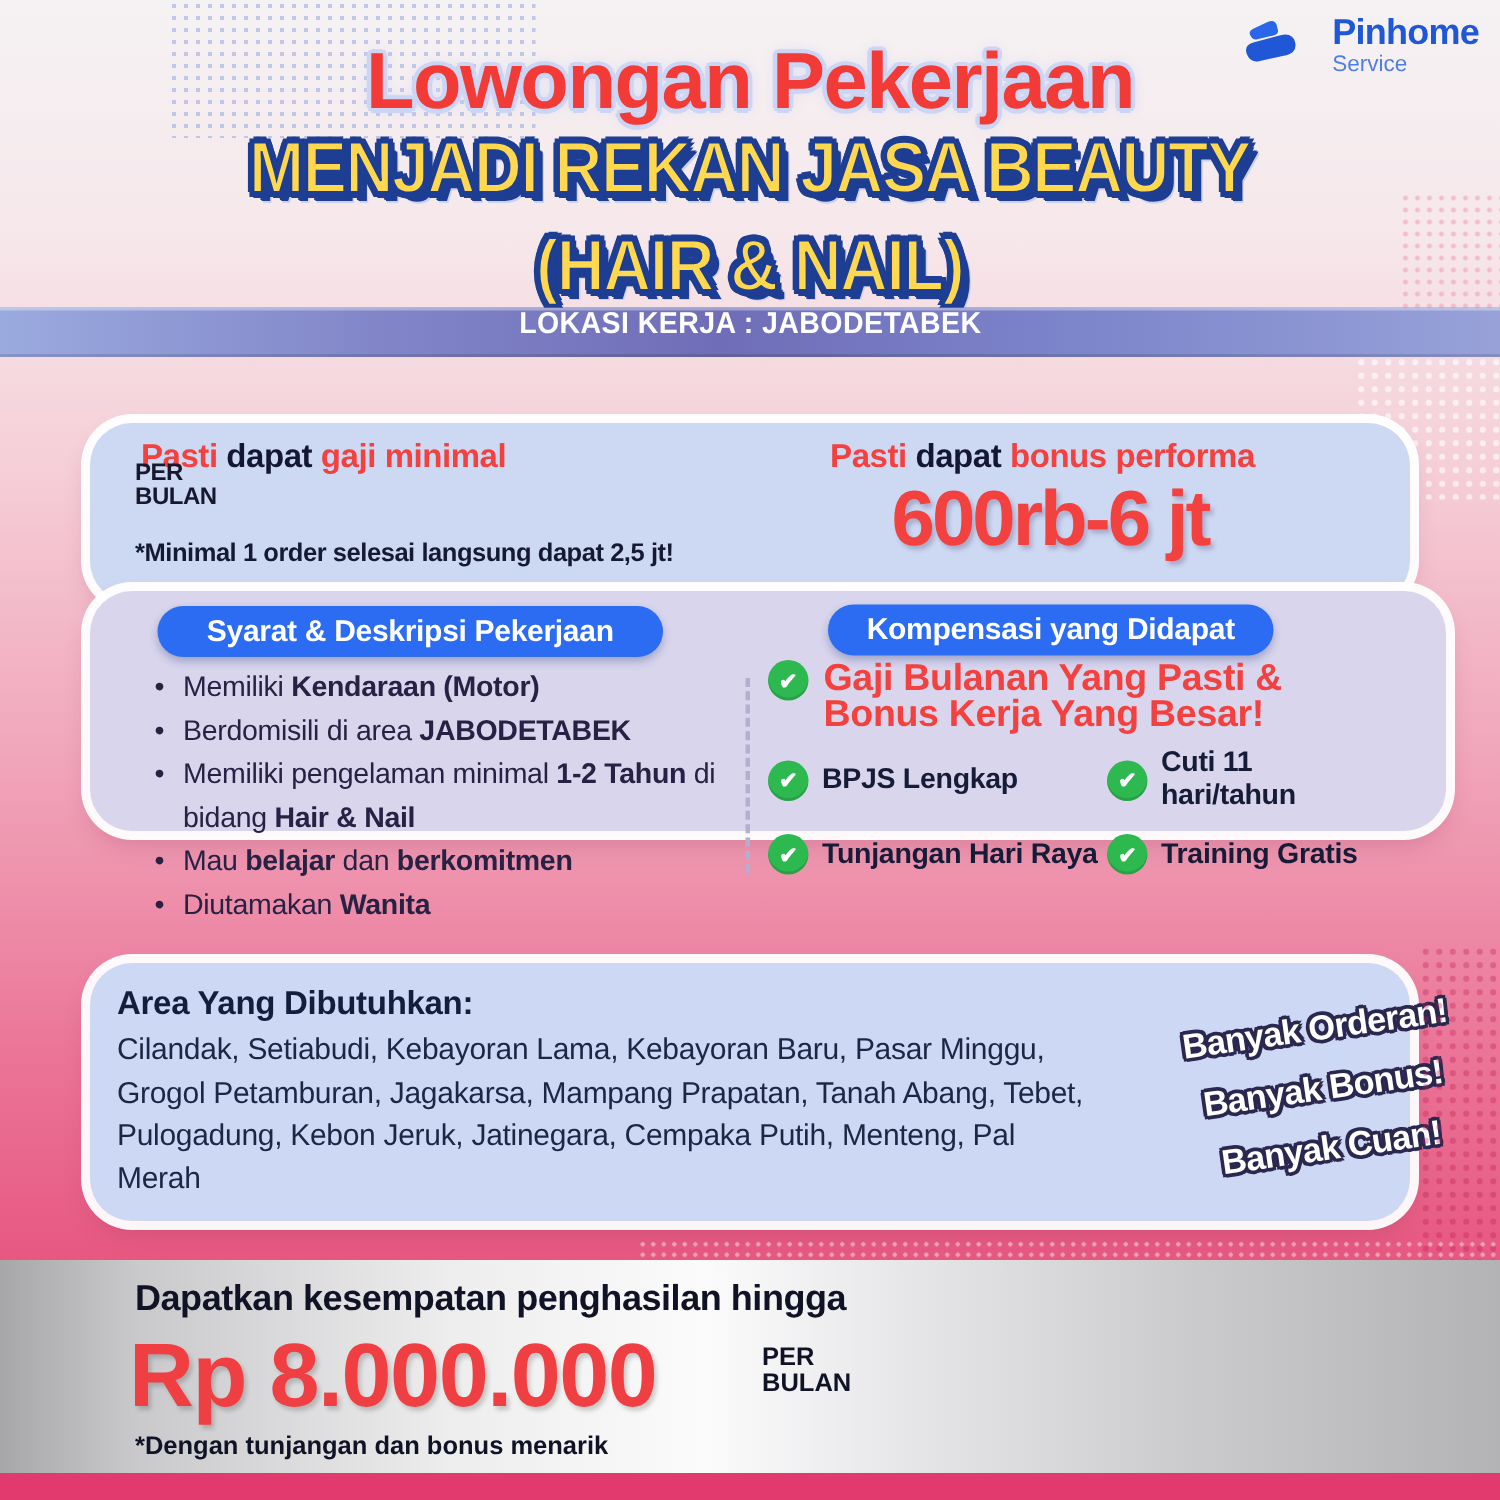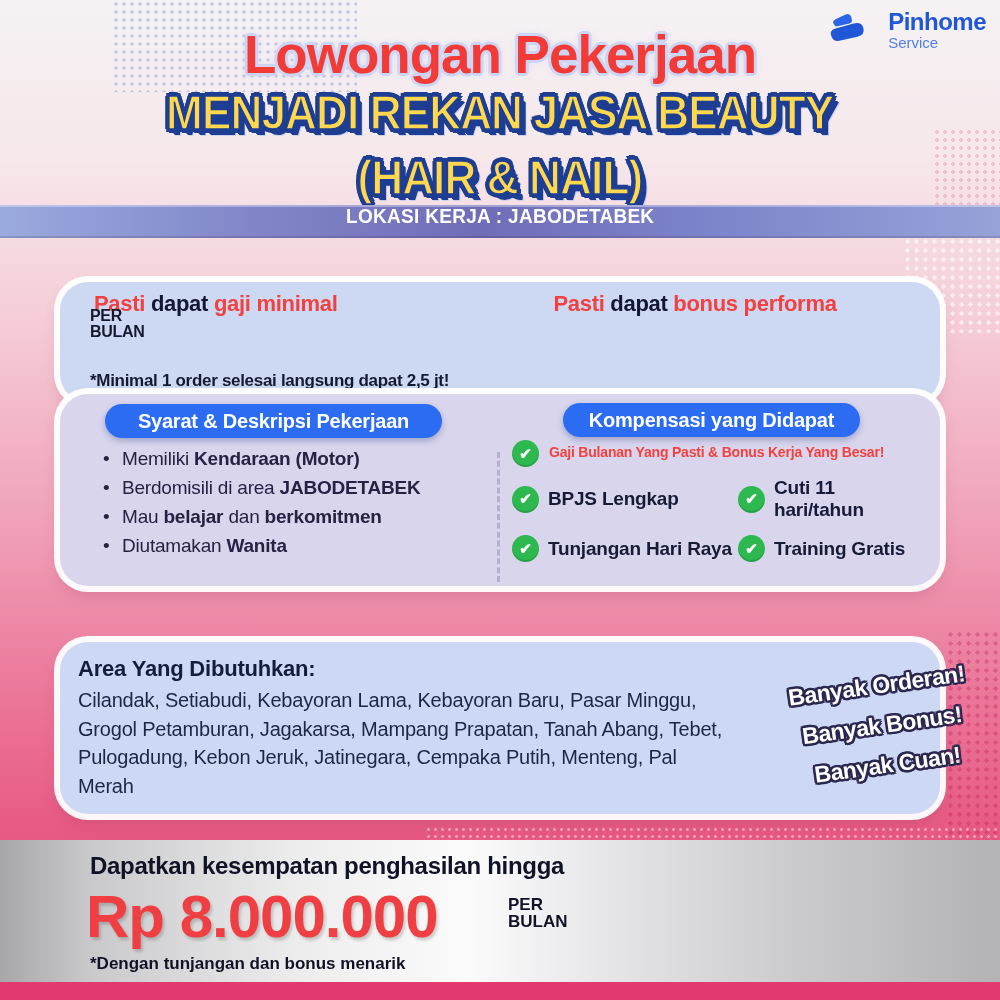--- a/index.html
+++ b/index.html
@@ -38,40 +38,40 @@
       5px 5px 0 #1d3e92,6px 6px 0 #1d3e92,7px 7px 0 rgba(190,200,240,.75);}
   
   .locbar{position:absolute;left:0;right:0;top:205px;height:33px;display:flex;align-items:flex-start;justify-content:center;
     background:linear-gradient(90deg,#9aaade 0%,#8286c9 25%,#6f6db7 48%,#7d85cb 72%,#98a2d8 100%);
     box-shadow:inset 0 2px 0 rgba(255,255,255,.35),inset 0 -2px 0 rgba(0,0,0,.12);}
   .locbar span{color:#fff;font-weight:700;font-size:20px;letter-spacing:.3px;transform:scaleX(.95);}
   
   .card{position:absolute;left:60px;width:880px;border-radius:28px;
     box-shadow:0 0 0 6px rgba(255,255,255,.95),0 8px 16px rgba(140,40,80,.25);}
   .card-salary{top:254px;height:120px;background:#cdd8f3;margin-top:28px;}
-  .card-req{top:394px;height:192px;background:#d8d5ed;}
+  .card-req{top:394px;height:160px;background:#d8d5ed;padding-left:24px;}
   .card-area{top:642px;height:172px;background:#cdd8f4;}
   .lead{font-size:22px;font-weight:700;letter-spacing:-.3px;}
   .red{color:#f2413e;} .dark{color:#131733;}
   .amount{font-weight:700;color:#f2413e;letter-spacing:-2px;text-shadow:2px 3px 3px rgba(60,40,80,.25);}
   .perbulan{font-size:16px;font-weight:700;color:#16182e;line-height:16px;letter-spacing:-.3px;}
   .foot-note{font-size:17px;font-weight:700;color:#151a33;letter-spacing:-.3px;}
   .pill{position:absolute;background:#2c6cf2;color:#fff;font-weight:700;border-radius:22px;text-align:center;
     font-size:20px;height:34px;line-height:34px;box-shadow:0 3px 6px rgba(30,50,120,.3);letter-spacing:-.2px;}
   .req-list{position:absolute;left:40px;top:50px;width:386px;margin:0;padding:0;list-style:none;
     font-size:19px;line-height:29px;color:#272243;letter-spacing:-.2px;}
   .req-list li{position:relative;padding-left:22px;}
   .req-list li::before{content:"•";position:absolute;left:3px;color:#272243;}
   .divider{position:absolute;left:437px;top:58px;height:130px;border-left:3px dashed #b5aed1;}
   .benefits{position:absolute;left:452px;top:46px;width:412px;}
   .b-row{display:flex;gap:10px;align-items:flex-start;}
   .check{flex:0 0 auto;width:27px;height:27px;border-radius:50%;background:#2eb850;color:#fff;
     display:flex;align-items:center;justify-content:center;font-size:15px;font-weight:700;
     box-shadow:inset 0 -2px 0 rgba(0,0,0,.12);}
-  .b-high{color:#f2413e;font-weight:700;font-size:14px;line-height:24px;letter-spacing:-.2px;}
+  .b-high{color:#f2413e;font-weight:700;font-size:25px;line-height:24px;letter-spacing:-.2px;}
   .b-grid{display:grid;grid-template-columns:222px 1fr;row-gap:14px;column-gap:4px;margin-top:10px;}
   .b-item{display:flex;gap:9px;align-items:center;font-size:19px;font-weight:700;color:#161b38;letter-spacing:-.2px;}
   .area-head{position:absolute;left:18px;top:14px;font-size:22px;font-weight:700;color:#141d3c;letter-spacing:-.2px;}
   .area-body{position:absolute;left:18px;top:44px;width:648px;font-size:20px;line-height:28.5px;color:#1d2644;letter-spacing:-.2px;}
   .badges{position:absolute;left:688px;top:30px;width:270px;text-align:center;transform:rotate(-8deg);}
   .badges .bd{font-size:23px;font-weight:700;color:#fff;margin-bottom:13px;letter-spacing:-.5px;white-space:nowrap;
     text-shadow:2.5px 0 0 #2b2850,-2.5px 0 0 #2b2850,0 2.5px 0 #2b2850,0 -2.5px 0 #2b2850,
       2px 2px 0 #2b2850,-2px 2px 0 #2b2850,2px -2px 0 #2b2850,-2px -2px 0 #2b2850;}
   
   .silver{position:absolute;left:0;right:0;top:840px;height:170px;
@@ -120,38 +120,40 @@
   <section class="card card-salary">
     <div class="abs lead" style="left:34px;top:9px;">
       <span class="red">Pasti </span><span class="dark">dapat </span><span class="red">gaji minimal</span>
     </div>
     <div class="abs" style="left:30px;top:26px;display:flex;align-items:flex-end;gap:10px;">
       <span class="perbulan" style="margin-bottom:9px;">
         <span style="display:block">PER</span>
         <span style="display:block">BULAN</span>
       </span>
     </div>
-    <div class="abs foot-note" style="left:30px;top:89px;">*Minimal 1 order selesai langsung dapat 2,5 jt!</div>
+    <div class="abs foot-note" style="left:30px;top:77px;">*Minimal 1 order selesai langsung dapat 2,5 jt!</div>
 
     <div class="abs lead" style="left:450px;top:9px;width:370px;text-align:center;">
       <span class="red">Pasti </span><span class="dark">dapat </span><span class="red">bonus performa</span>
     </div>
+    <div class="abs amount" style="left:450px;top:36px;width:380px;text-align:center;font-size:52px;line-height:56px;">600rb-6 jt</div>
   </section>
 
   <section class="card card-req">
     <div class="pill" style="left:45px;top:10px;width:337px;">Syarat &amp; Deskripsi Pekerjaan</div>
     <ul class="req-list">
       <li>Memiliki <b>Kendaraan (Motor)</b></li>
       <li>Berdomisili di area <b>JABODETABEK</b></li>
+      <li>Memiliki pengelaman minimal <b>1-2 Tahun</b> di bidang <b>Hair &amp; Nail</b></li>
       <li>Mau <b>belajar</b> dan <b>berkomitmen</b></li>
       <li>Diutamakan <b>Wanita</b></li>
     </ul>
     <div class="divider"></div>
 
-    <div class="pill" style="left:503px;top:9px;width:297px;">Kompensasi yang Didapat</div>
+    <div class="pill" style="left:492px;top:9px;width:297px;">Kompensasi yang Didapat</div>
     <div class="benefits">
       <div class="b-row">
         <span class="check">✔</span>
         <span class="b-high">Gaji  Bulanan Yang Pasti &amp; Bonus Kerja Yang Besar!</span>
       </div>
       <div class="b-grid">
         <div class="b-item">
           <span class="check">✔</span>
           <span>BPJS Lengkap</span>
         </div>

